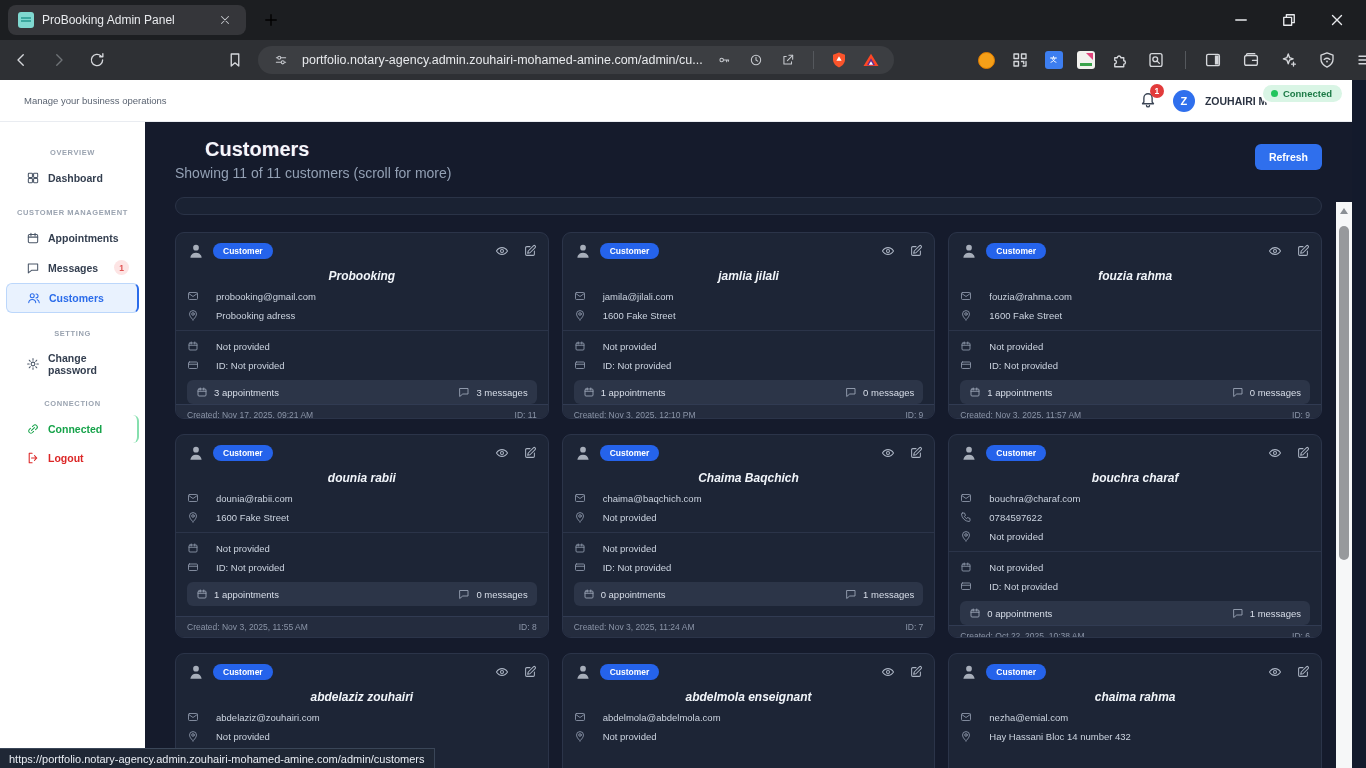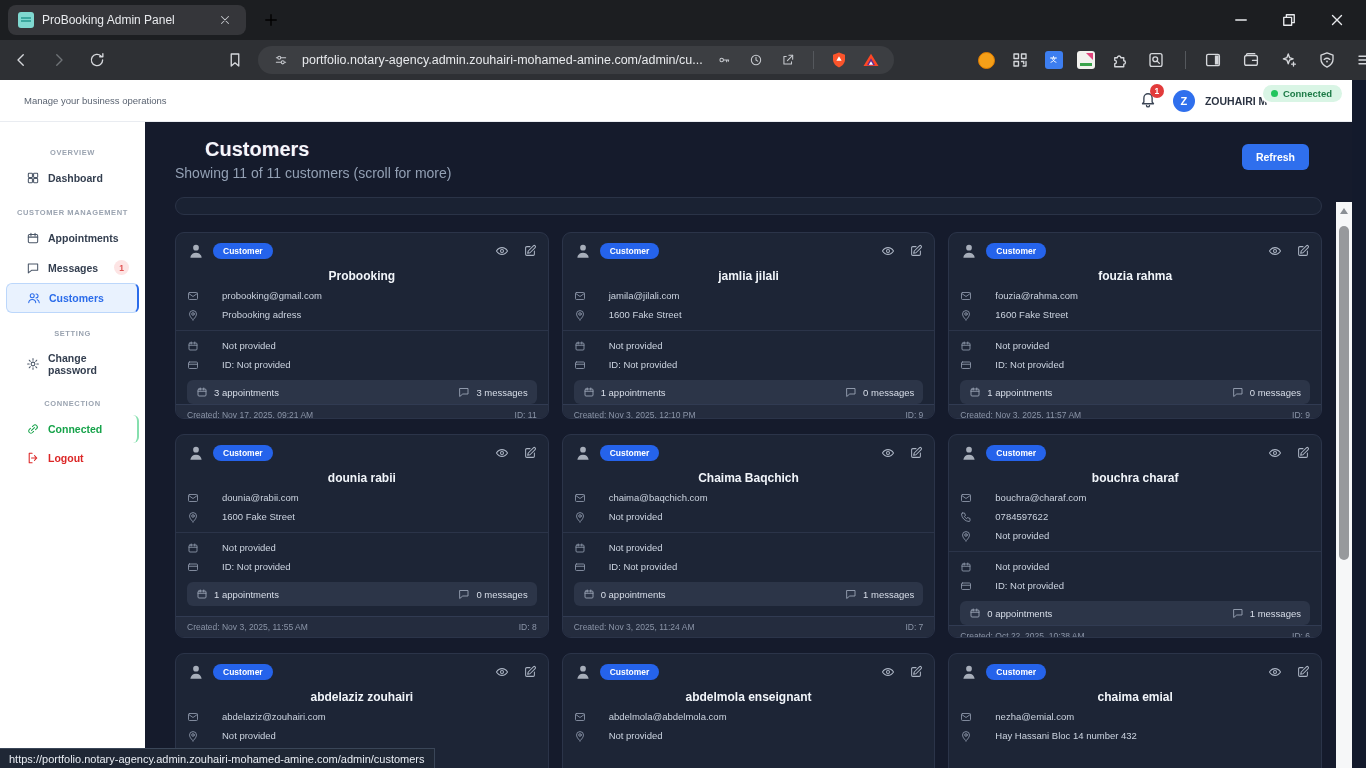--- a/index.html
+++ b/index.html
@@ -79,21 +79,21 @@
   .sitem.red { color:#dc2626; }
   .sitem.red .si { color:#dc2626; }
   .sbadge { margin-left:auto; width:15px; height:15px; border-radius:50%; background:#fde4e4;
     color:#e05252; font-size:8.5px; display:flex; align-items:center; justify-content:center; }
 
   
   .main { flex:1; padding:16px 30px 0; position:relative; overflow:hidden; }
   .ptitle { font-size:20px; font-weight:800; color:#f4f7fb; margin-left:30px;
     text-shadow:1px 0 0 rgba(230,60,60,.25), -1px 0 0 rgba(60,140,230,.25); }
   .psub { font-size:14px; color:#93a0b4; margin-top:4px; }
-  .refresh { position:absolute; top:22px; right:43px; background:#2f6fed; color:#fff; font-size:10.5px;
+  .refresh { position:absolute; top:22px; right:30px; background:#2f6fed; color:#fff; font-size:10.5px;
     font-weight:bold; border:none; border-radius:6px; padding:7px 14px; }
   .filters { margin-top:16px; background:#1a2233; border:1px solid #2a3347; border-radius:10px;
     padding:8px 10px; display:flex; gap:12px; }
   .searchbox { width:552px; height:24px; background:#121829; border:1px solid #2b3449; border-radius:7px;
     display:flex; align-items:center; gap:7px; padding:0 9px; color:#6c7890; }
   .searchbox input { flex:1; background:transparent; border:none; outline:none; color:#c6cfdd;
     font-size:10px; font-family:"Liberation Sans",sans-serif; }
   .searchbox input::placeholder { color:#6c7890; }
   .sortbox { flex:1; height:24px; background:#262e42; border:1px solid #3a4459; border-radius:7px;
     display:flex; align-items:center; padding:0 10px; color:#dfe5ee; font-size:10px; }
@@ -101,22 +101,22 @@
 
   .grid { margin-top:17px; display:grid; grid-template-columns:repeat(3,1fr);
     grid-template-rows:187px 204px 214px; gap:15px 13px; }
   .card { background:#1d2536; border:1px solid #2b3449; border-radius:9px; padding:9px 11px;
     display:flex; flex-direction:column; overflow:hidden; }
   .card-top { display:flex; align-items:center; gap:8px; }
   .pav { color:#a7aeba; display:flex; }
   .pill { background:#2563eb; color:#fff; font-size:8.5px; font-weight:bold; border-radius:9px; padding:3px 10px; }
   .card-top .sp { flex:1; }
   .cact { color:#aab3c2; display:flex; margin-left:6px; }
-  .cname { text-align:center; font-size:12px; font-weight:bold; color:#f1f5fa; margin-top:9px; }
-  .drow { display:flex; gap:23px; margin-top:7px; font-size:9.5px; color:#ccd4e0; }
+  .cname { text-align:center; font-size:12px; font-weight:bold; color:#f1f5fa; margin-top:9px;font-style:italic; }
+  .drow { display:flex; align-items:center; gap:17px; margin-top:7px; font-size:9.5px; color:#ccd4e0; }
   .drow .di { color:#8b95a8; display:flex; }
   .cdiv { border-top:1px solid #2b3449; margin:9px -11px 2px; }
   .stats { margin-top:9px; background:#2c3548; border-radius:6px; padding:6px 9px;
     display:flex; justify-content:space-between; font-size:9.5px; color:#d9dfea; }
   .stat { display:flex; align-items:center; gap:6px; }
   .stat .di { color:#9aa4b6; display:flex; }
   .cfoot { margin:8px -11px -9px; margin-top:auto; background:#242c3e; border-top:1px solid #313b52;
     padding:5px 11px; display:flex; justify-content:space-between; font-size:8.5px; color:#8b95a8; }
 
   
@@ -1128,21 +1128,21 @@
                   <svg class="ic sm">
                     <use href="#i-eye"></use>
                   </svg>
                 </span>
           <span class="cact">
                   <svg class="ic sm">
                     <use href="#i-pencil"></use>
                   </svg>
                 </span>
         </div>
-        <div class="cname">chaima emial</div>
+        <div class="cname">chaima rahma</div>
         <div class="drow">
           <span class="di">
                   <svg class="ic xs">
                     <use href="#i-mail"></use>
                   </svg>
                 </span>
           <span>nezha@emial.com</span>
         </div>
 
         <div class="drow">

